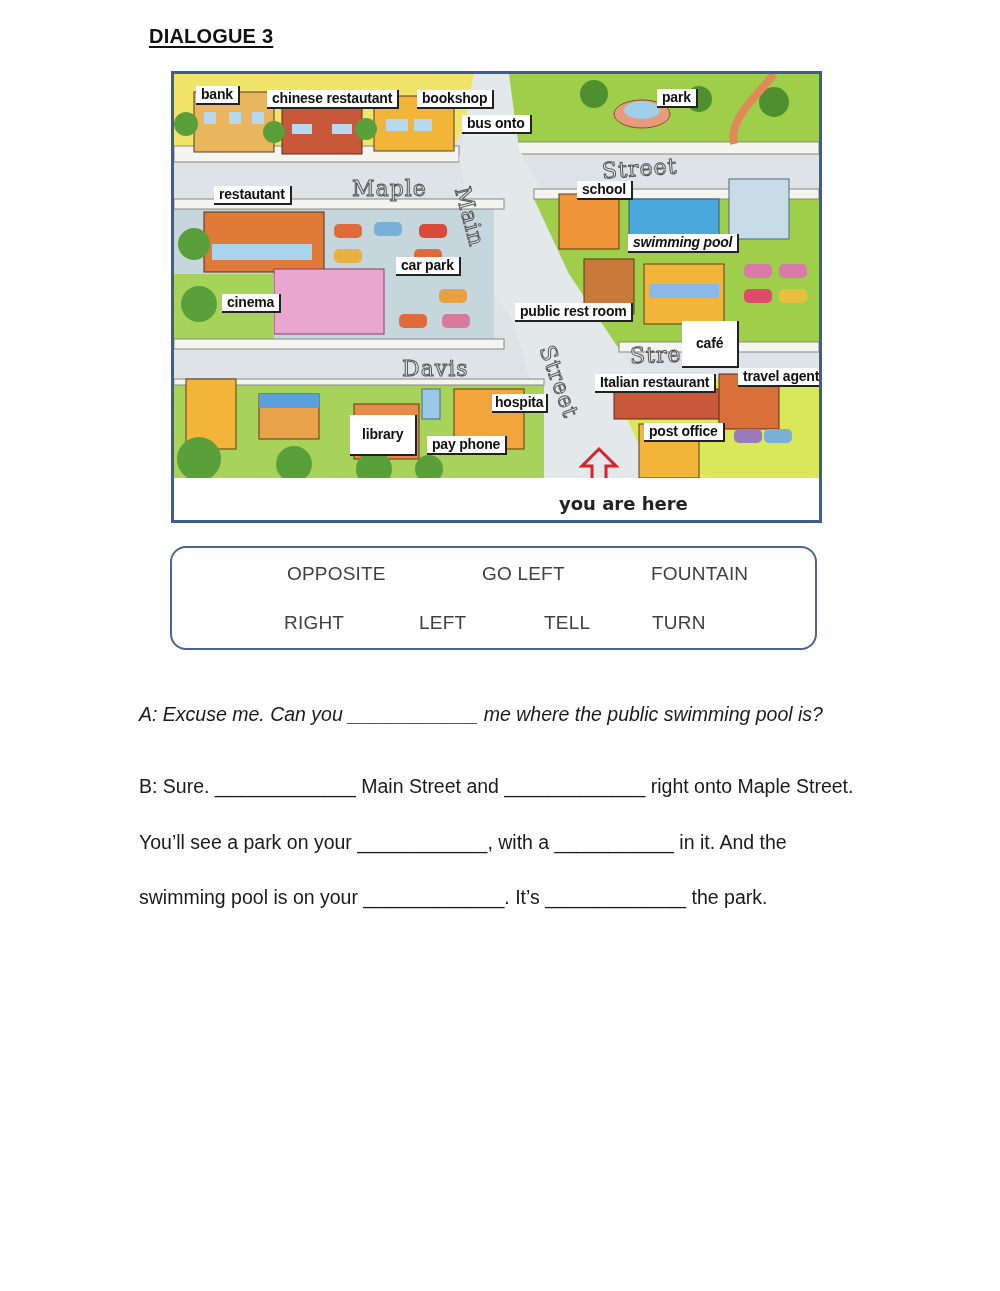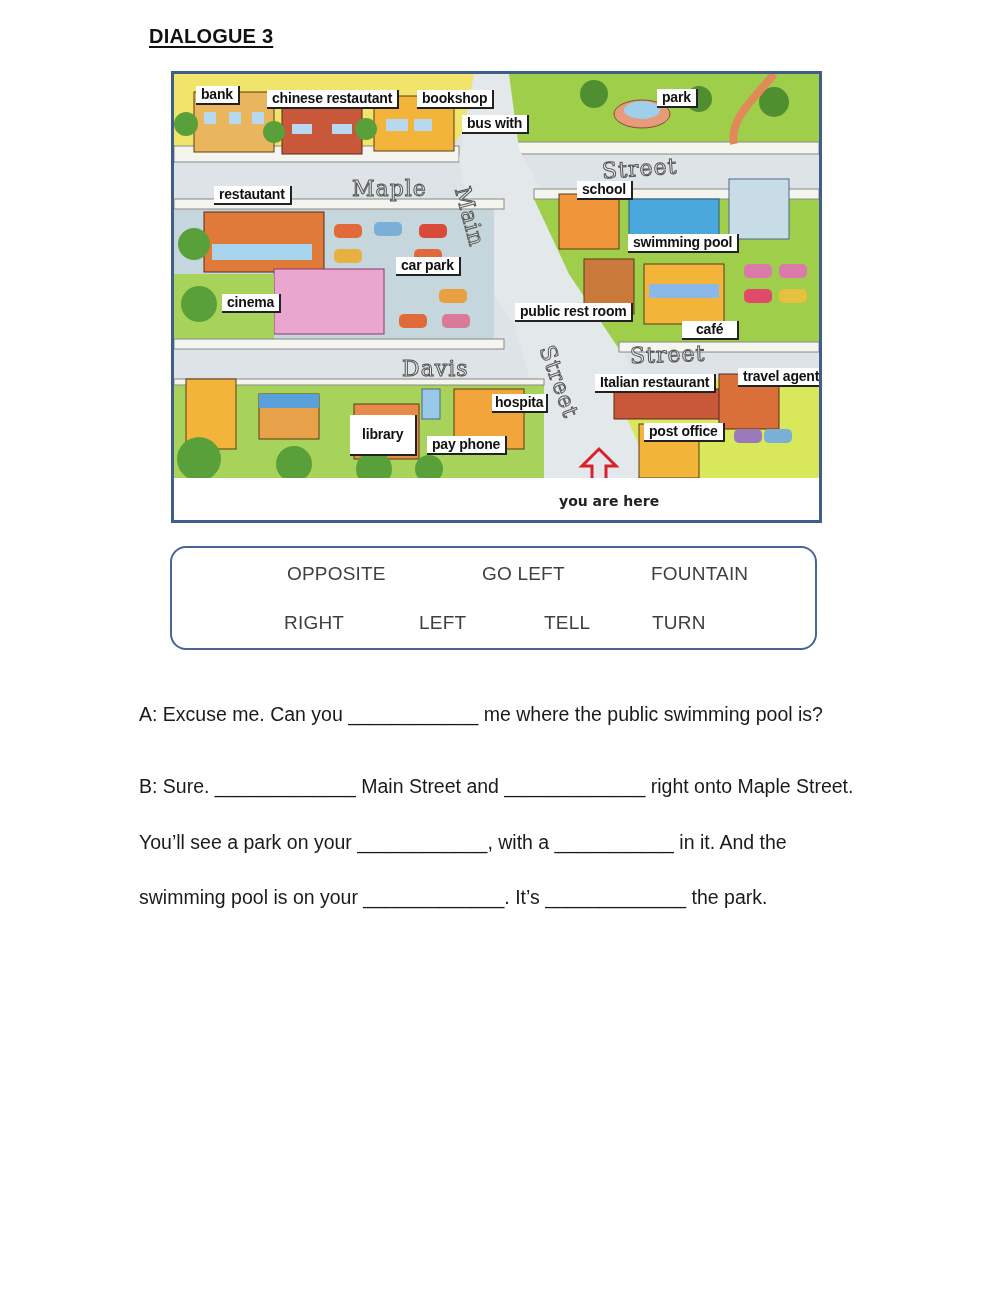--- a/index.html
+++ b/index.html
@@ -7,29 +7,29 @@
 
   .title { position: absolute; left: 139px; top: 25px; font-family: "Liberation Sans", sans-serif; font-weight: bold; font-size: 20px; text-decoration: underline; text-underline-offset: 3px; color: #111; letter-spacing: 0.2px; margin-left: 10px; }
 
   
   .map-frame { position: absolute; left: 171px; top: 71px; width: 645px; height: 446px; border: 3px solid #3f5f8a; background: #ffffff; box-sizing: content-box; }
   .map { position: absolute; left: 0; top: 0; width: 645px; height: 404px; overflow: hidden; background: #dfe4e6; }
   .map svg { position: absolute; left: 0; top: 0; }
   .lbl { position: absolute; background: #ffffff; color: #111; font-family: "DejaVu Sans", sans-serif; font-size: 11px; padding: 1px 5px; line-height: 15px; white-space: nowrap; border-right: 2px solid #222; border-bottom: 2px solid #222; }
   .lbl.cond { font-family: "Liberation Sans", sans-serif; font-weight: bold; font-size: 14px; letter-spacing: -0.2px; }
   .street { position: absolute; font-family: "DejaVu Serif", serif; font-size: 22px; color: #e8ecee; -webkit-text-stroke: 1px #555; letter-spacing: 1px; white-space: nowrap; }
-  .here { position: absolute; left: 385px; top: 419px; font-family: "DejaVu Sans", sans-serif; font-size: 14px; font-weight: bold; color: #222; }
+  .here { position: absolute; left: 385px; top: 419px; font-family: "DejaVu Sans", sans-serif; font-size: 18px; font-weight: bold; color: #222; }
 
   
   .wordbox { position: absolute; left: 170px; top: 546px; width: 647px; height: 104px; border: 2.5px solid #4a6496; border-radius: 16px; box-sizing: border-box; }
   .word { position: absolute; font-family: "Liberation Sans", sans-serif; font-size: 19px; color: #404040; letter-spacing: 0.2px; }
 
   
   .line { position: absolute; left: 139px; font-family: "Liberation Sans", sans-serif; font-size: 19.5px; color: #1a1a1a; white-space: nowrap; }
-  .line.italic { }
+  .line.italic { font-style: italic; }
 </style>
 </head>
 <body>
 
 <div class="title">DIALOGUE 3</div>
 
 <div class="map-frame">
   <div class="map">
     <svg width="645" height="404" viewBox="0 0 645 404">
 
@@ -125,29 +125,29 @@
     <div class="street" style="left:178px; top:102px;">Maple</div>
     <div class="street" style="left:300px; top:110px; transform: rotate(75deg); transform-origin: left top;">Main</div>
     <div class="street" style="left:428px; top:82px; transform: rotate(-4deg);">Street</div>
     <div class="street" style="left:228px; top:282px;">Davis</div>
     <div class="street" style="left:456px; top:268px; transform: rotate(-2deg);">Street</div>
     <div class="street" style="left:384px; top:268px; transform: rotate(70deg); transform-origin: left top;">Street</div>
 
     <div class="lbl cond" style="left:22px; top:12px;">bank</div>
     <div class="lbl cond" style="left:93px; top:16px;">chinese restautant</div>
     <div class="lbl cond" style="left:243px; top:16px;">bookshop</div>
-    <div class="lbl cond" style="left:288px; top:41px;">bus with</div>
+    <div class="lbl cond" style="left:288px; top:41px;">bus onto</div>
     <div class="lbl cond" style="left:483px; top:15px;">park</div>
     <div class="lbl cond" style="left:359px; top:107px;margin-left:44px;">school</div>
     <div class="lbl cond" style="left:40px; top:112px;">restautant</div>
     <div class="lbl cond" style="left:222px; top:183px;">car park</div>
-    <div class="lbl cond" style="left:454px; top:160px;">swimming pool</div>
+    <div class="lbl cond" style="left:454px; top:160px;font-style:italic;">swimming pool</div>
     <div class="lbl cond" style="left:48px; top:220px;">cinema</div>
     <div class="lbl cond" style="left:341px; top:229px;">public rest room</div>
-    <div class="lbl cond" style="left:508px; top:247px; padding: 1px 14px;">café</div>
+    <div class="lbl cond" style="left:508px; top:247px; padding: 15px 14px;">café</div>
     <div class="lbl cond" style="left:413px; top:300px;margin-left:8px;">Italian restaurant</div>
     <div class="lbl cond" style="left:564px; top:294px;">travel agent</div>
     <div class="lbl cond" style="left:176px; top:341px; padding: 12px 12px;">library</div>
     <div class="lbl cond" style="left:318px; top:320px; padding: 1px 3px;">hospita</div>
     <div class="lbl cond" style="left:253px; top:362px;">pay phone</div>
     <div class="lbl cond" style="left:470px; top:349px;">post office</div>
   </div>
   <div class="here">you are here</div>
 </div>
 

